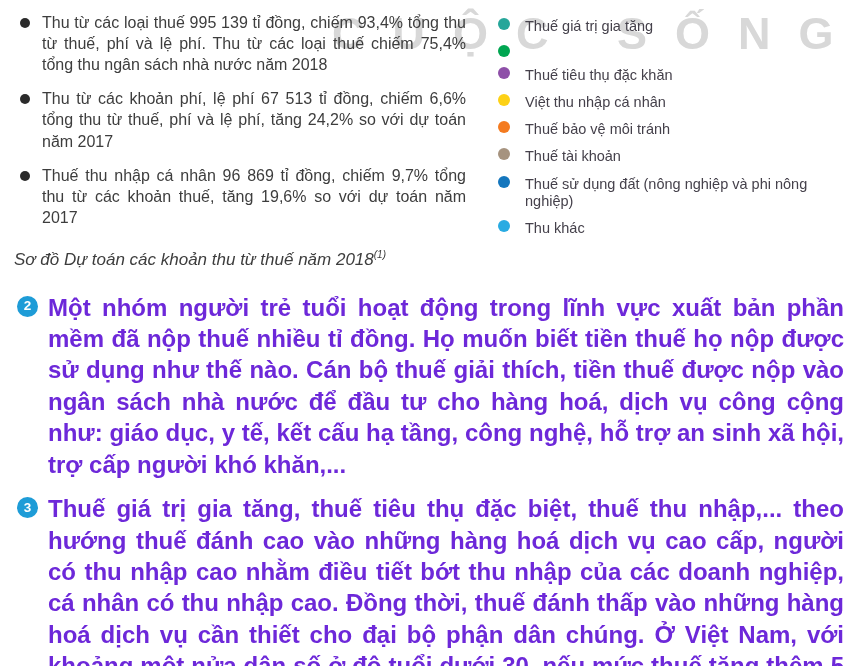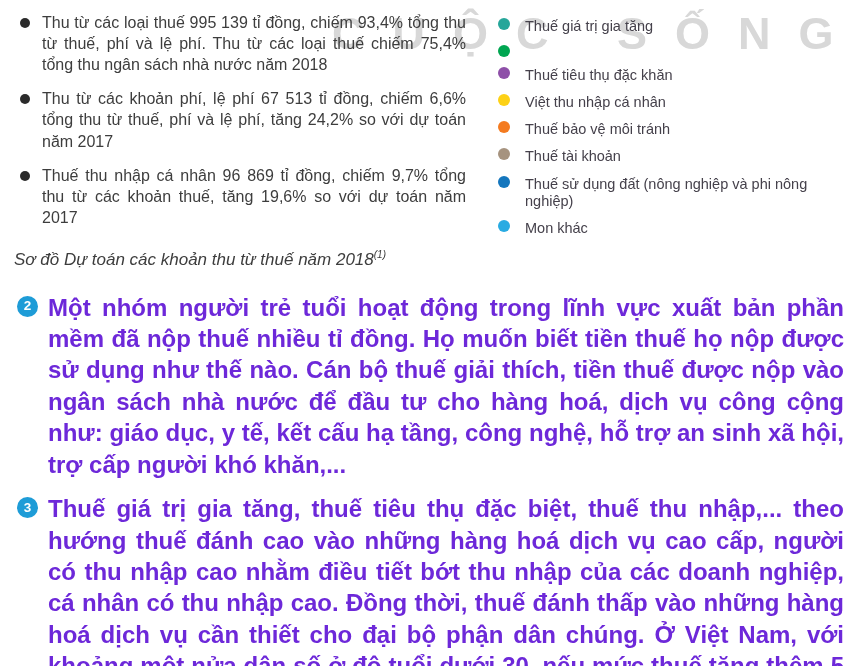--- a/index.html
+++ b/index.html
@@ -87,21 +87,21 @@
       <div class="legend-item">
         <span class="legend-dot" style="background-color: rgb(166, 147, 127);"></span>
         <span class="legend-label">Thuế tài khoản</span>
       </div>
       <div class="legend-item">
         <span class="legend-dot" style="background-color: rgb(20, 118, 189);"></span>
         <span class="legend-label">Thuế sử dụng đất (nông nghiệp và phi nông nghiệp)</span>
       </div>
       <div class="legend-item">
         <span class="legend-dot" style="background-color: rgb(41, 171, 226);"></span>
-        <span class="legend-label">Mon khác</span>
+        <span class="legend-label">Thu khác</span>
       </div>
     </div>
 
   </div>
 
   <div class="caption-row">
     <span>Sơ đồ Dự toán các khoản thu từ thuế năm 2018</span><sup>(1)</sup>
   </div>
 
   <div class="para">

